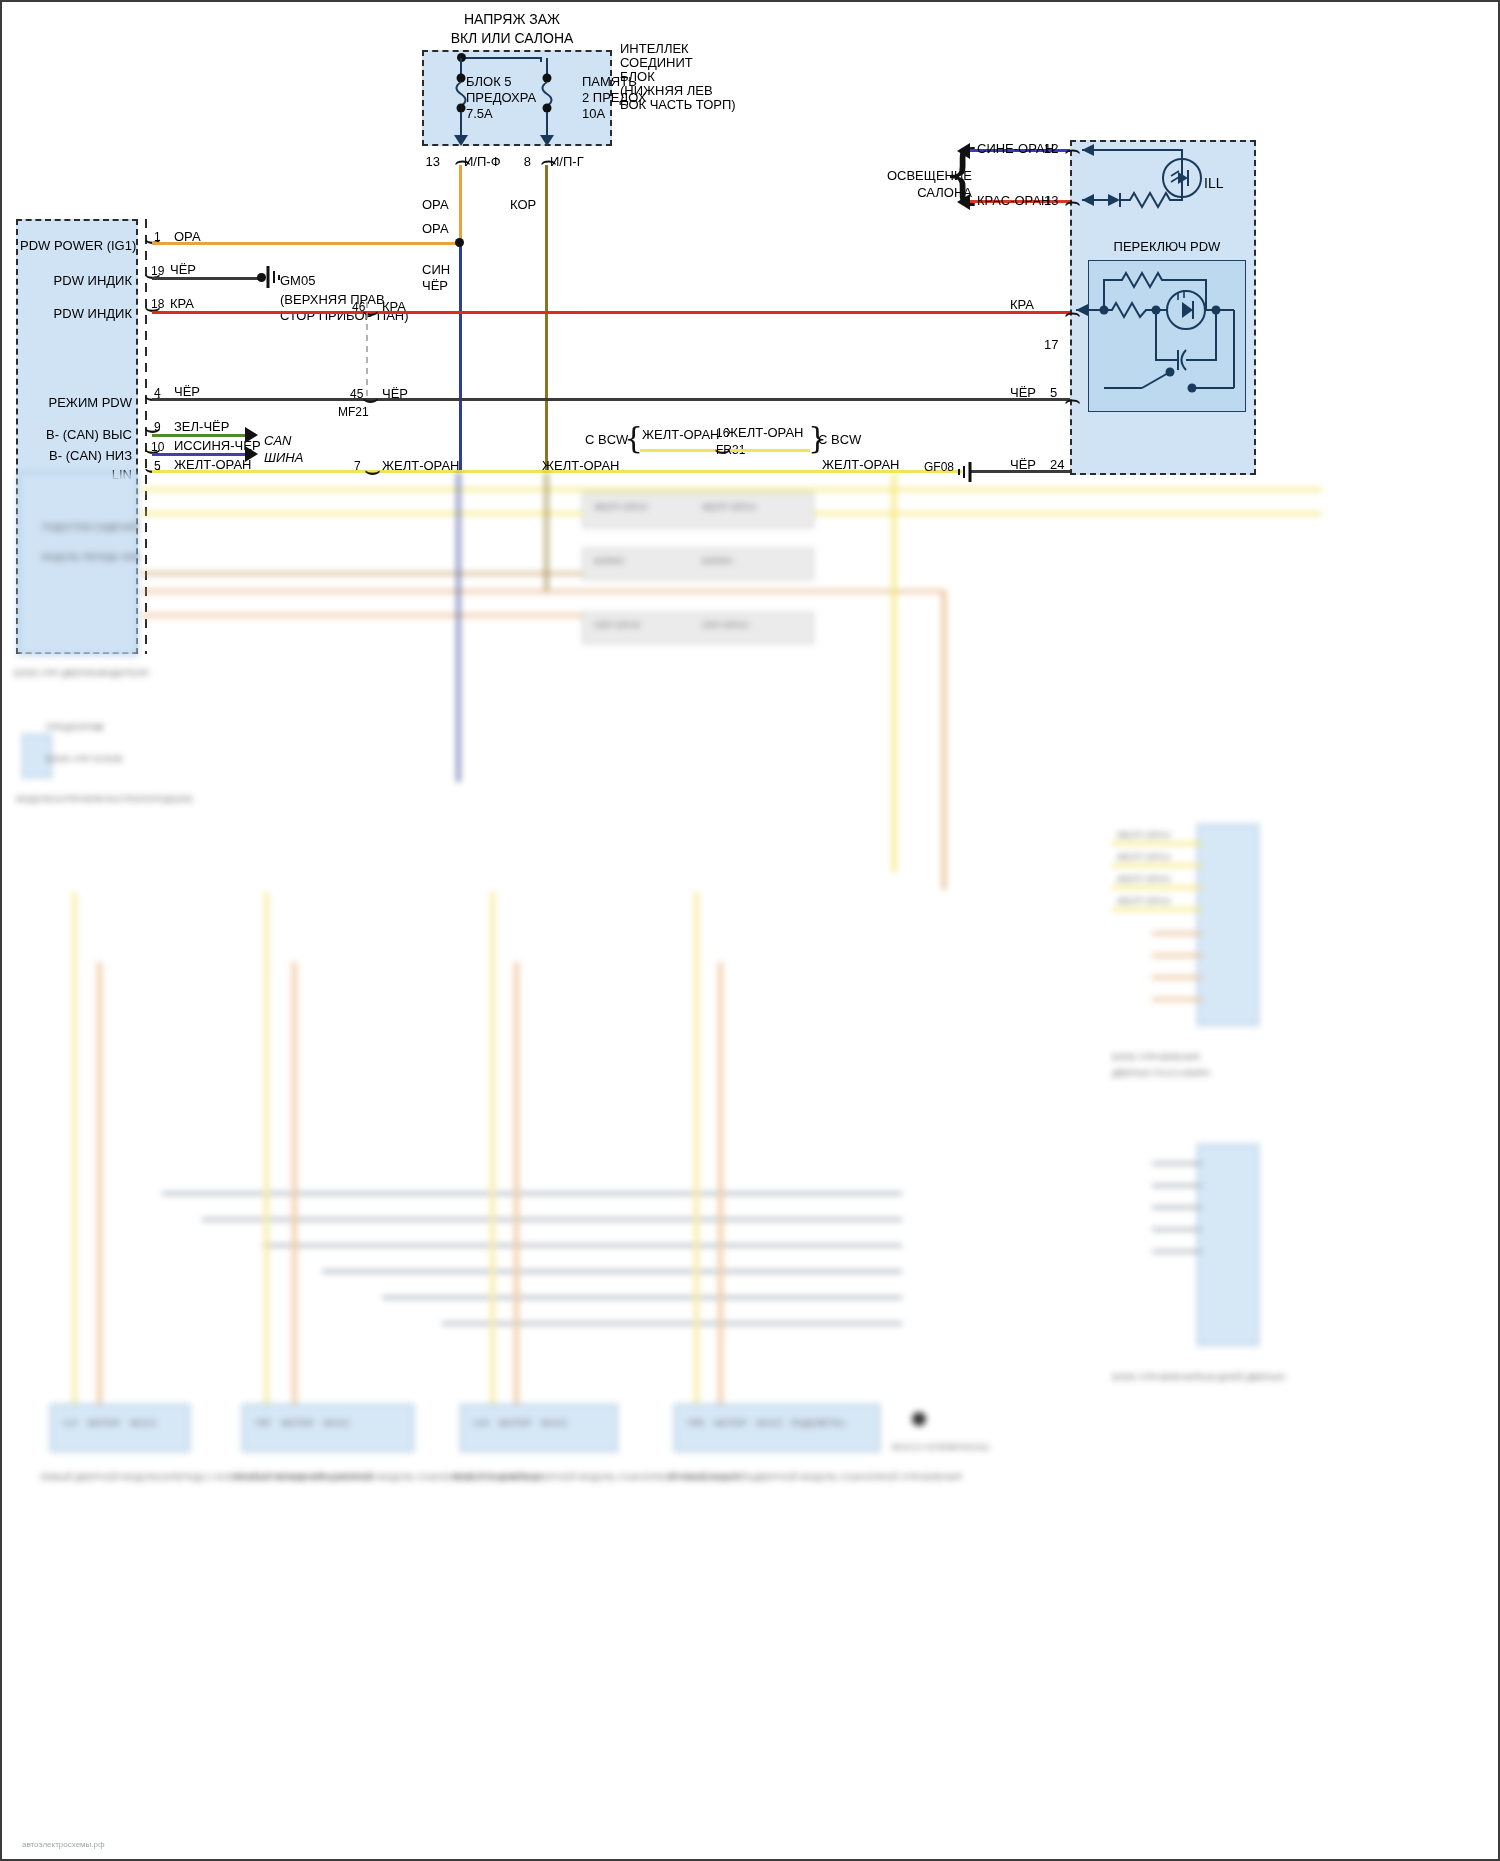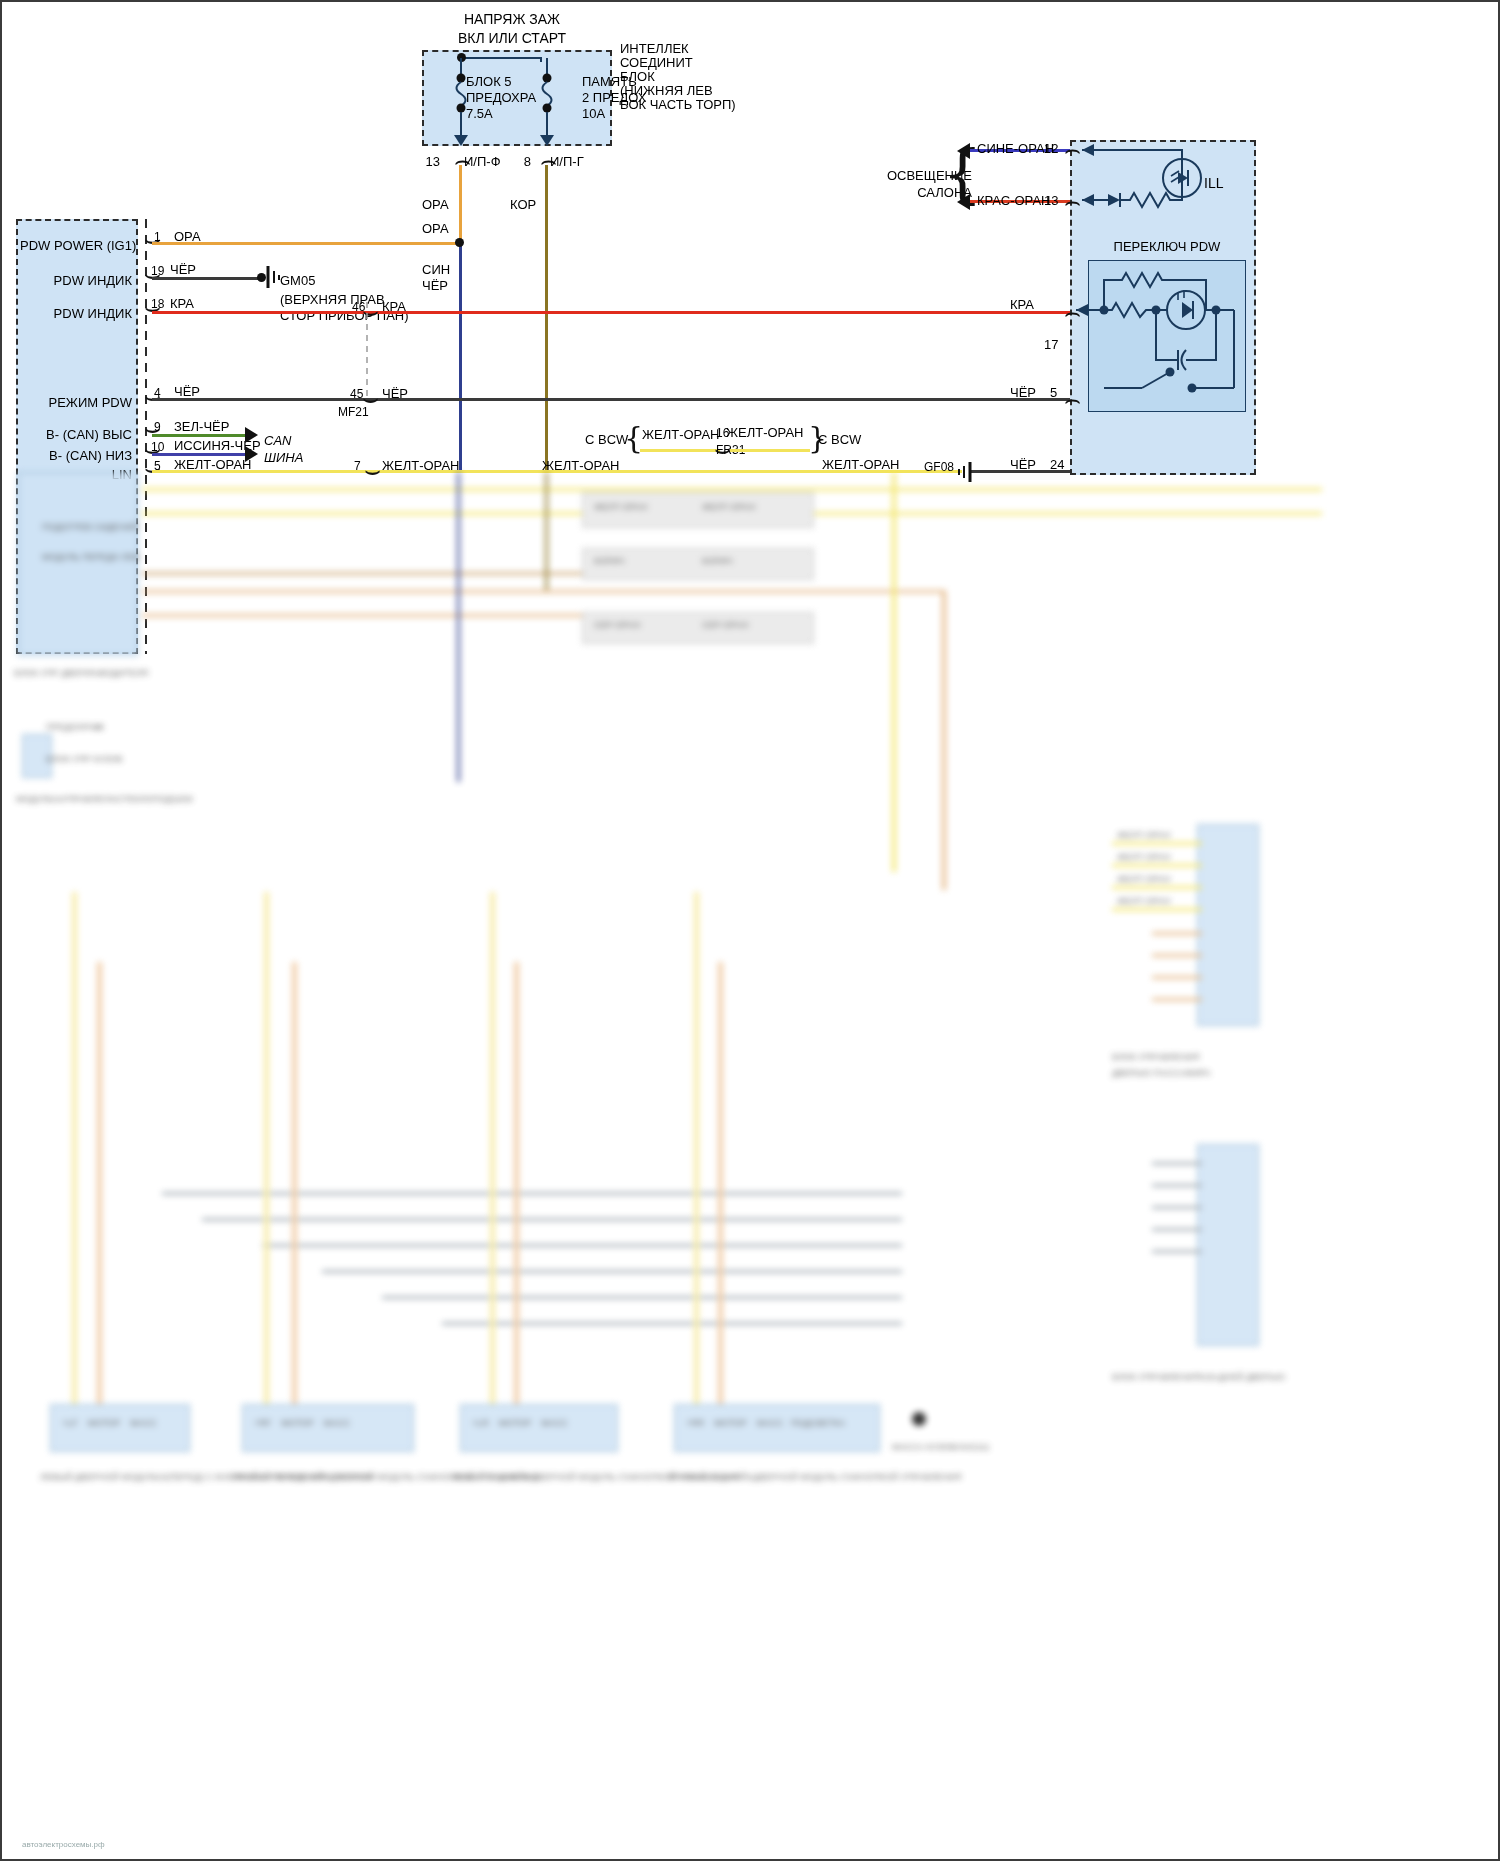--- a/index.html
+++ b/index.html
@@ -34,21 +34,21 @@
   .conn{position:absolute;font-size:26px;color:#111;line-height:26px;}
   svg{position:absolute;overflow:visible;}
   .wm{position:absolute;font-size:8px;color:#9aa;}
 </style>
 </head>
 <body>
 
 <div id="page">
 
   <div class="lbl c" style="left:400px;top:8px;width:220px;font-size:14px;line-height:19px;">НАПРЯЖ ЗАЖ
-ВКЛ ИЛИ СТАРТ</div>
+ВКЛ ИЛИ САЛОНА</div>
 
   <div class="box dashed" style="left:420px;top:48px;width:190px;height:96px;"></div>
 
   <div class="lbl" style="left:618px;top:40px;width:130px;line-height:14px;">ИНТЕЛЛЕК
 СОЕДИНИТ
 БЛОК
 (НИЖНЯЯ ЛЕВ
 БОК ЧАСТЬ ТОРП)</div>
 
   <svg style="left:420px;top:48px;width:200px;height:100px;">

